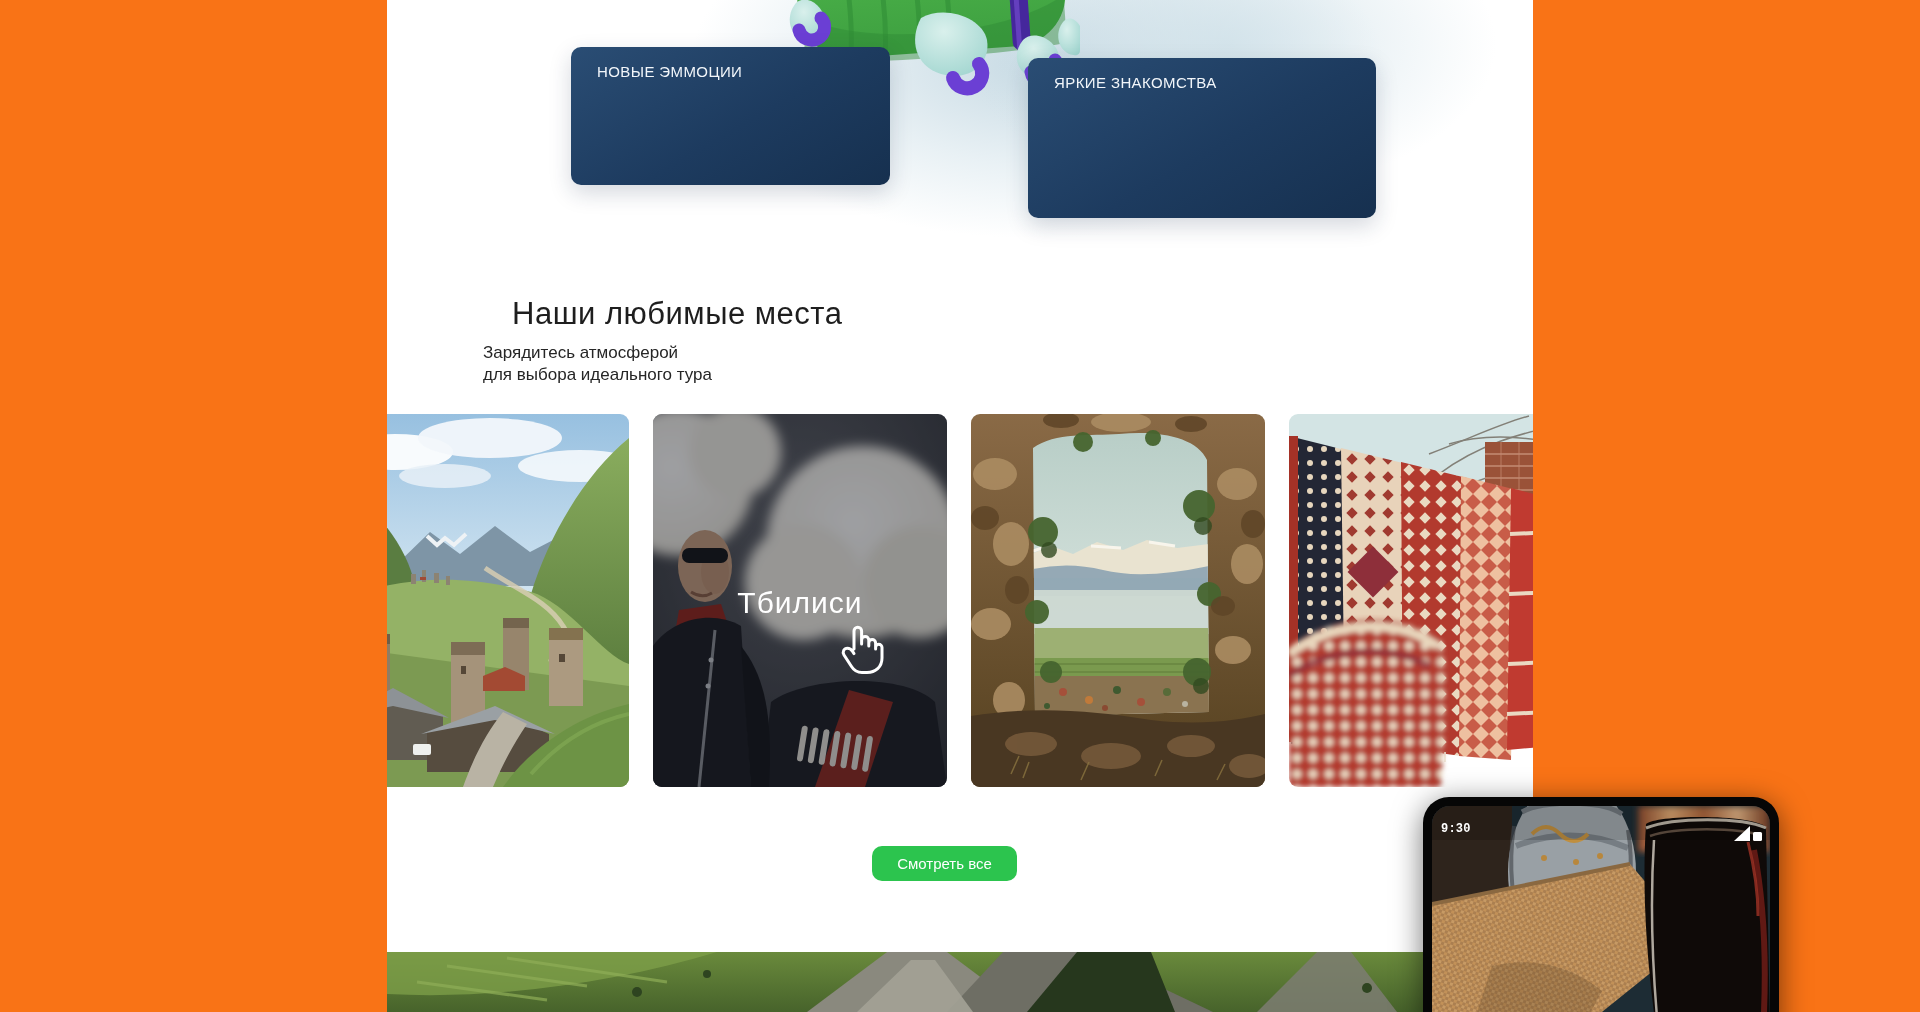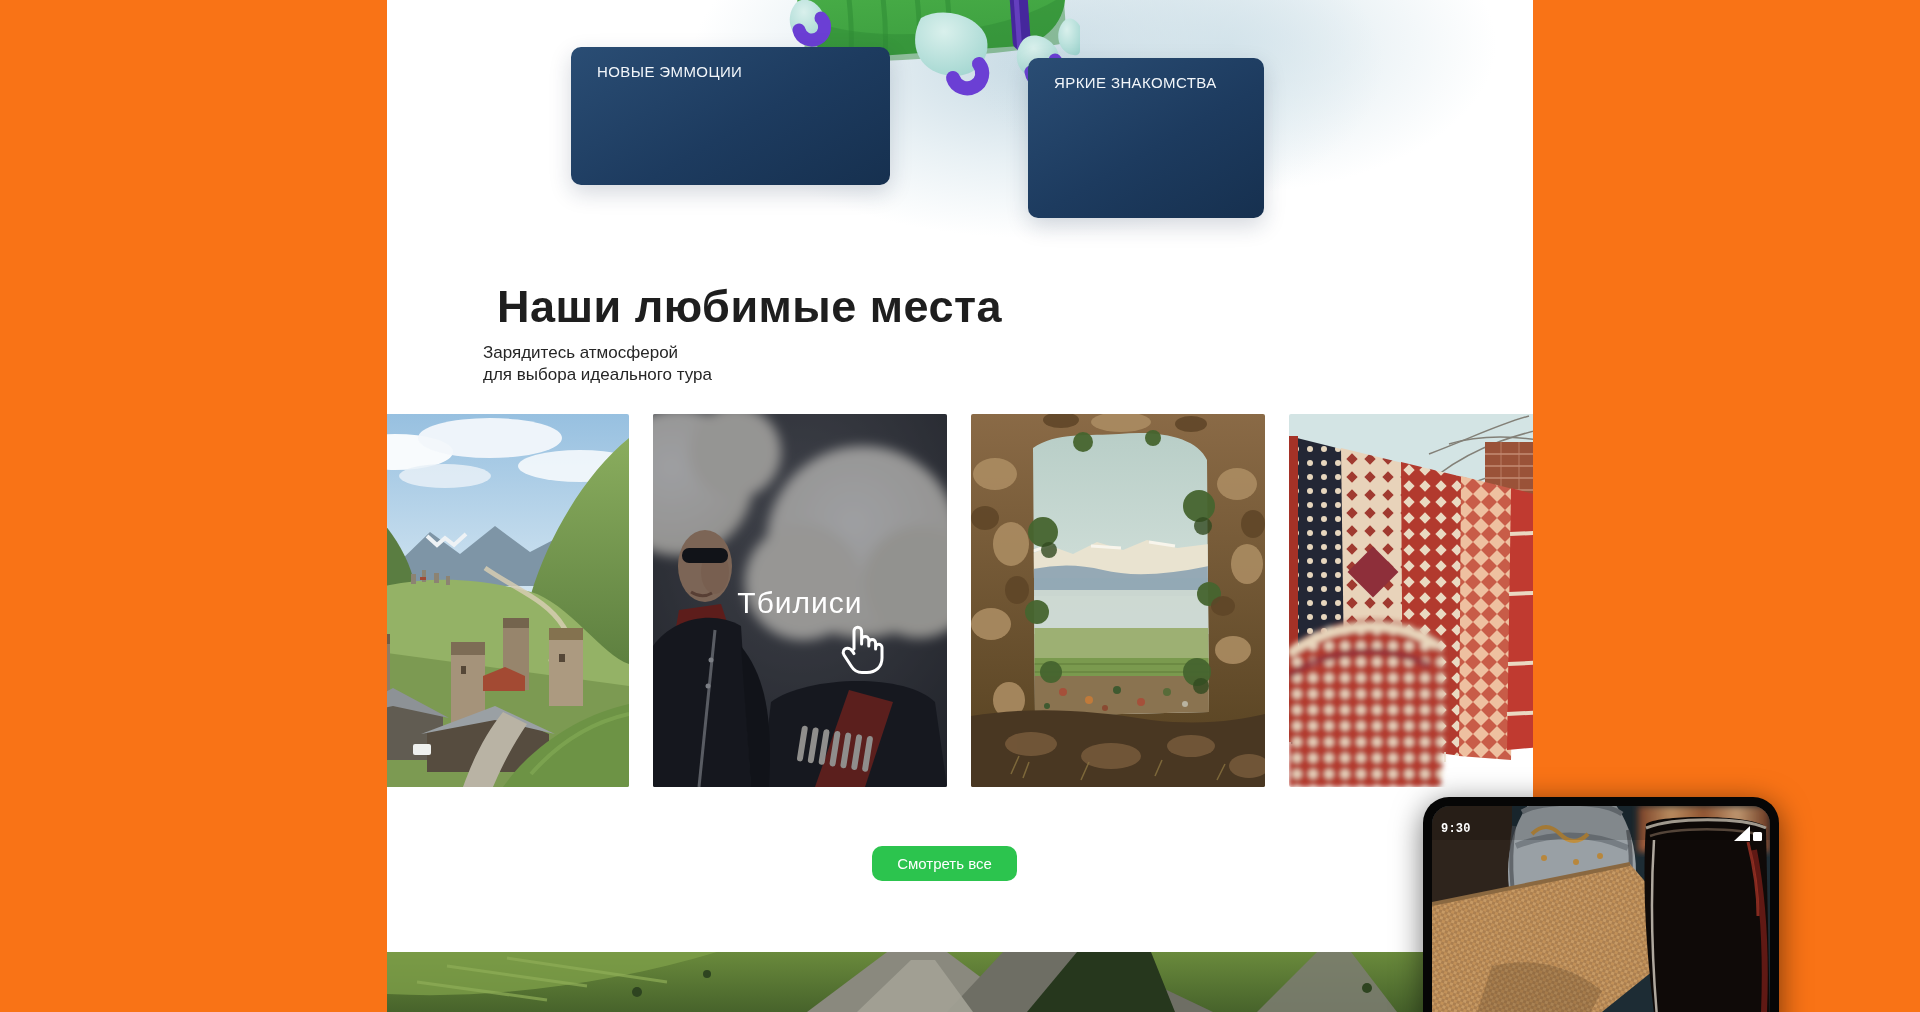--- a/index.html
+++ b/index.html
@@ -13,31 +13,31 @@
          background:radial-gradient(ellipse at 50% 45%,rgba(196,216,226,.95) 0%,rgba(214,229,236,.55) 40%,rgba(255,255,255,0) 70%);}
   .haze2{position:absolute;left:560px;top:-60px;width:560px;height:260px;pointer-events:none;
          background:radial-gradient(ellipse at 50% 40%,rgba(206,224,232,.8) 0%,rgba(255,255,255,0) 68%);}
 
   .mascot{position:absolute;left:398px;top:0;width:295px;height:120px;}
 
   .hero-card{position:absolute;border-radius:10px;color:#eaf0f6;
              background:linear-gradient(150deg,#2a4d74 0%,#1d3b5f 55%,#16304f 100%);
              box-shadow:0 8px 22px rgba(20,40,70,.18);padding:16px 26px;}
   .hero-card.a{left:184px;top:47px;width:319px;height:138px;}
-  .hero-card.b{left:641px;top:58px;width:236px;height:160px;}
+  .hero-card.b{left:641px;top:58px;width:348px;height:160px;}
   .hero-card-title{font-size:15px;letter-spacing:.4px;color:#f2f6fa;font-weight:500;}
   .hero-card-text{margin-top:12px;font-size:13.5px;line-height:1.43;white-space:pre-line;color:#e7edf4;}
 
-  .section-title{position:absolute;left:110px;top:281px;margin:0;font-size:45px;font-weight:700;
+  .section-title{position:absolute;left:110px;top:281px;margin:15px;font-size:31px;font-weight:400;
                  letter-spacing:.5px;color:#1e1e1e;}
   .section-subtitle{position:absolute;left:96px;top:342px;font-size:17px;line-height:1.32;
                     white-space:pre-line;color:#262626;}
 
   .carousel{position:absolute;left:-52px;top:414px;width:1300px;height:373px;display:flex;gap:24px;}
-  .place-card{position:relative;width:294px;height:373px;border-radius:2px;overflow:hidden;flex:0 0 294px;cursor:pointer;}
+  .place-card{position:relative;width:294px;height:373px;border-radius:9px;overflow:hidden;flex:0 0 294px;cursor:pointer;}
   .place-card svg.art{position:absolute;inset:0;display:block;}
   .place-overlay{position:absolute;inset:0;background:rgba(13,16,22,.40);}
   .place-label{position:absolute;left:0;top:172px;width:100%;text-align:center;color:#fff;
                font-size:30px;letter-spacing:1px;font-weight:400;}
   .hand-icon{position:absolute;left:185px;top:208px;width:46px;height:56px;}
 
   .see-all{position:absolute;left:485px;top:846px;width:145px;height:35px;border:none;border-radius:10px;
            background:#2cc44e;color:#fff;font-size:15px;font-family:inherit;cursor:pointer;}
 
   .bottom-strip{position:absolute;left:0;top:952px;width:1146px;height:60px;overflow:hidden;}

